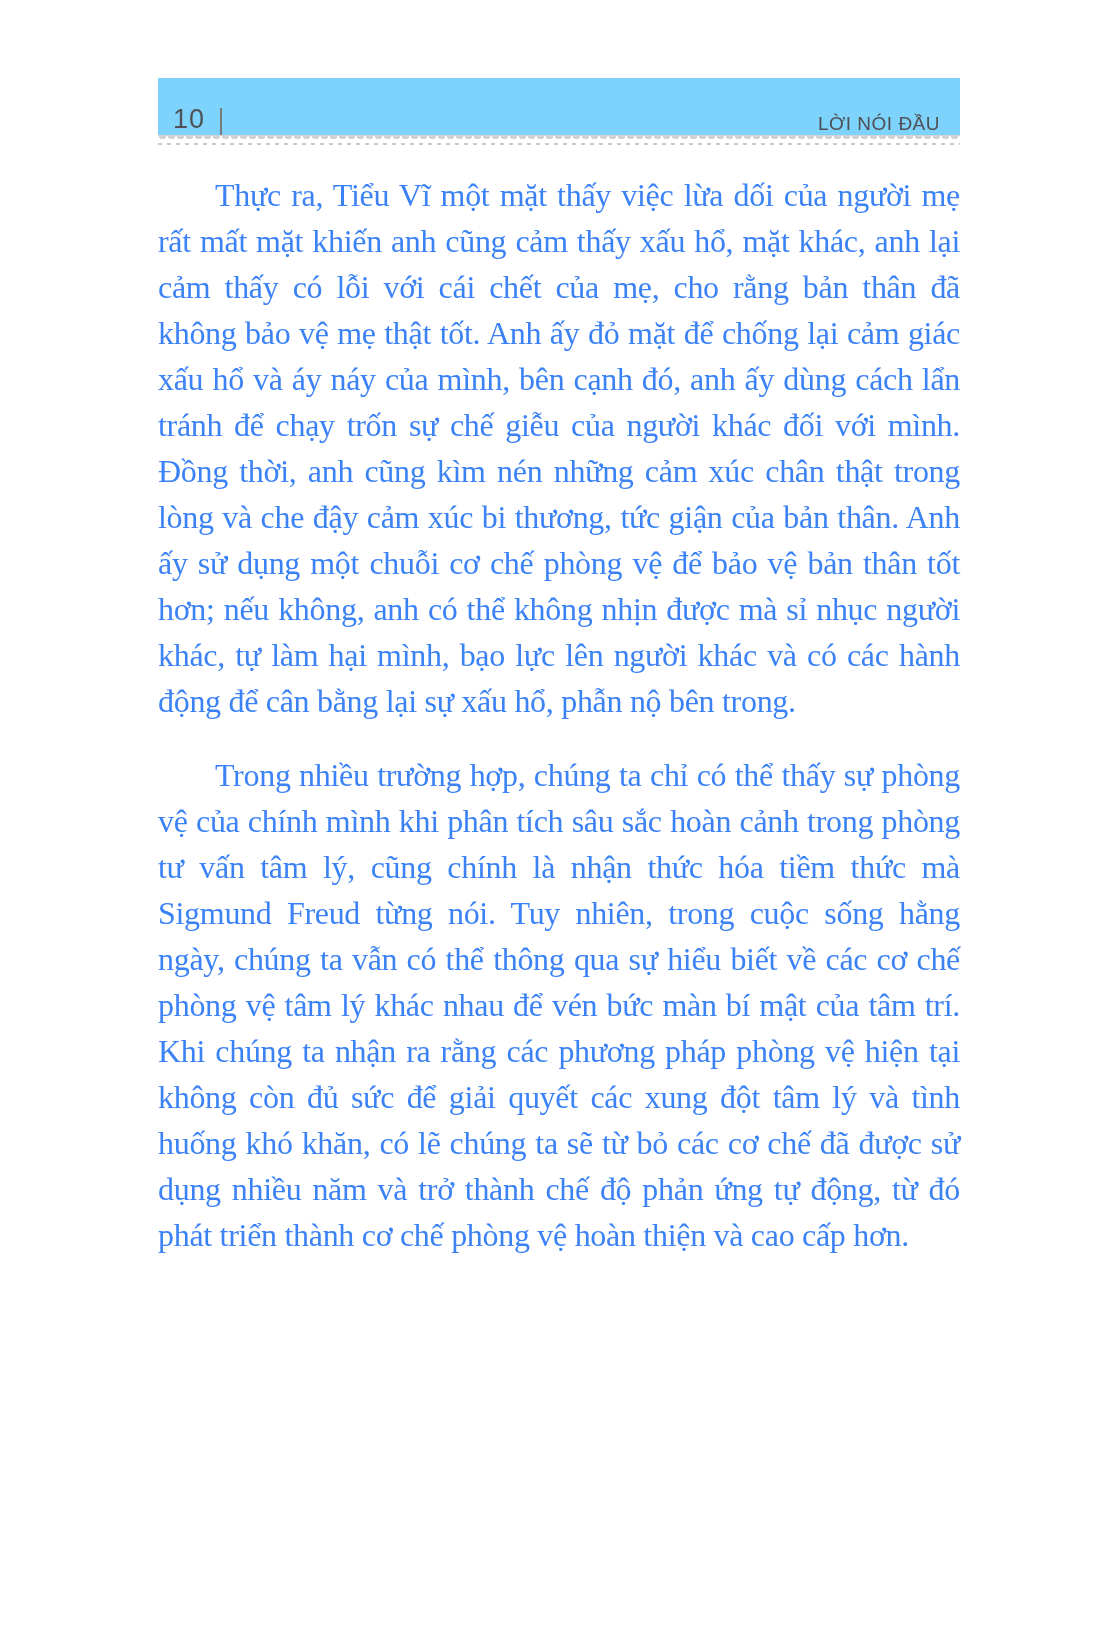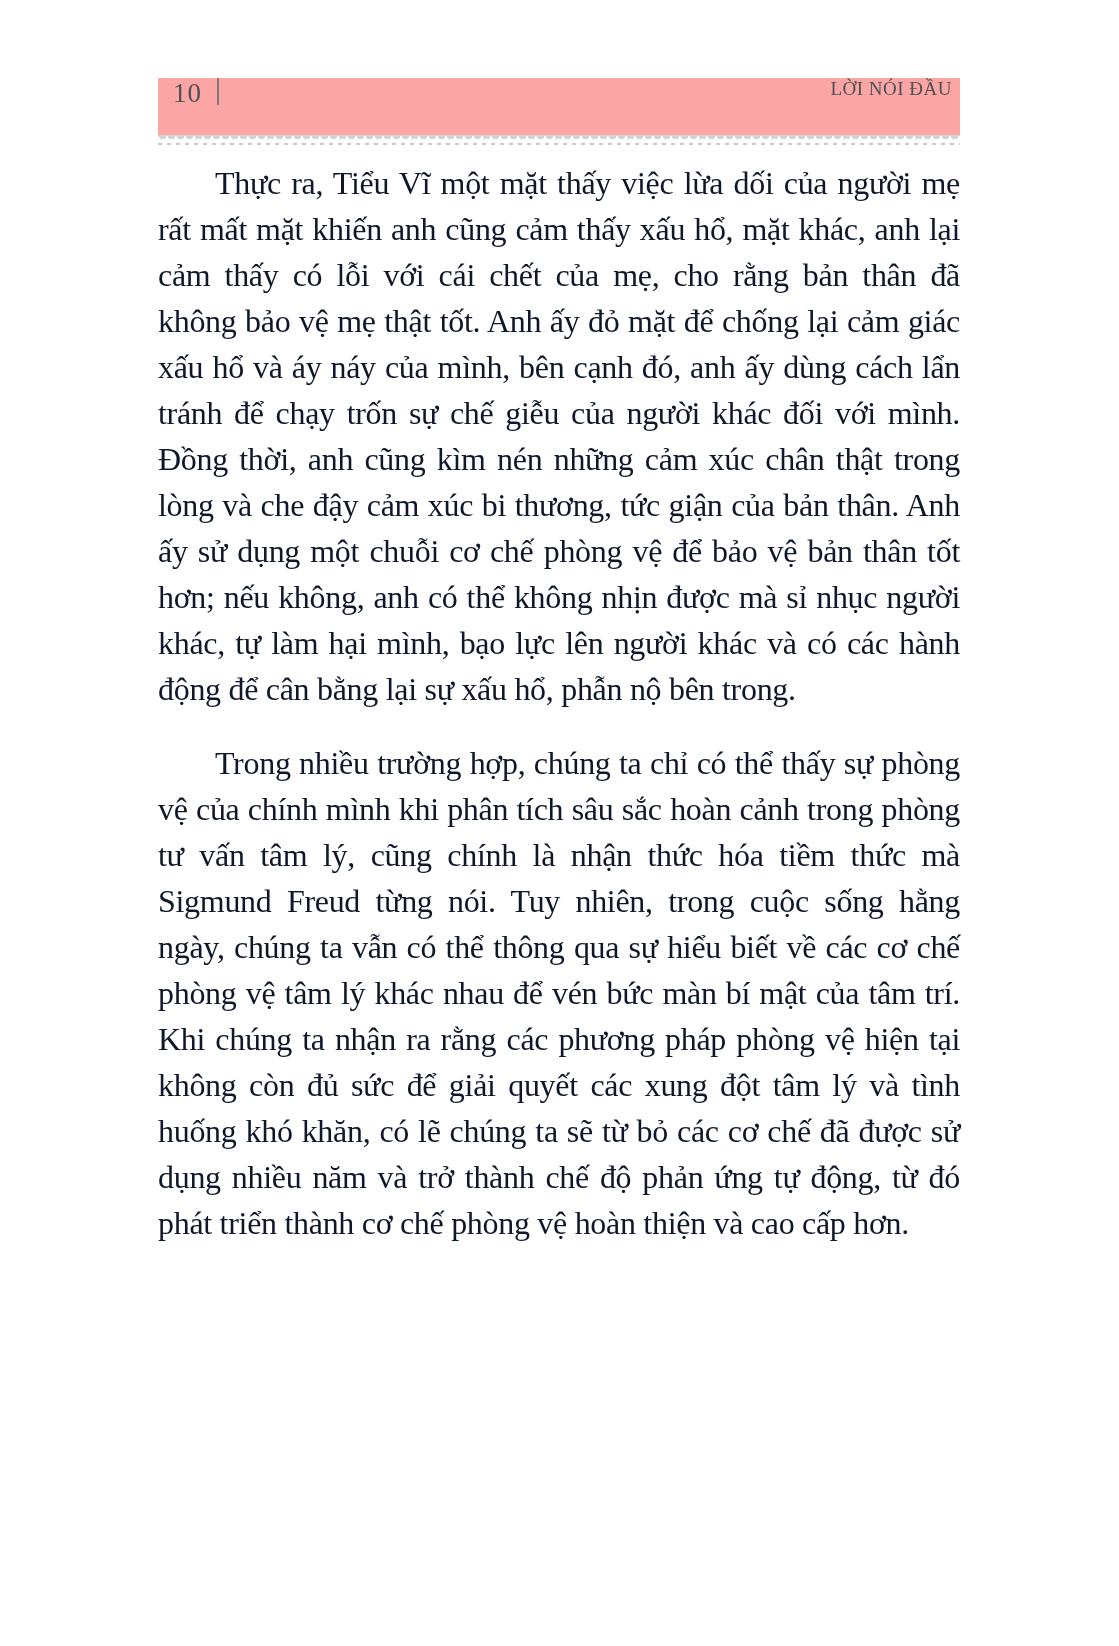--- a/index.html
+++ b/index.html
@@ -15,40 +15,40 @@
     overflow: hidden;
   }
 
   
   .header-bar {
     position: absolute;
     left: 158px;
     top: 78px;
     width: 802px;
     height: 57px;
-    background: #fca5a5;
+    background: #7dd3fc;
     display: flex;
-    align-items: flex-start;
-    font-family: Liberation Serif, serif;
+    align-items: flex-end;
+    font-family: Liberation Sans, sans-serif;
     color: #505156;
   }
   .page-num {
     margin-left: 15px;
     font-size: 27px;
     letter-spacing: 1px;
   }
   .header-sep {
     width: 2px;
     height: 27px;
     background: #797a7e;
     margin-left: 15px;
   }
   .chapter {
     margin-left: auto;
-    margin-right: 8px;
+    margin-right: 20px;
     font-size: 19px;
     letter-spacing: 0.5px;
     color: #4e4f53;
   }
   
   .header-teeth {
     position: absolute;
     left: 158px;
     top: 135px;
     width: 802px;
@@ -63,27 +63,27 @@
     top: 143px;
     width: 802px;
     height: 2px;
     background: repeating-linear-gradient(90deg, #c9c9cb 0 4px, rgba(201,201,203,0) 4px 9px);
   }
 
   
   .content {
     position: absolute;
     left: 158px;
-    top: 160px;
+    top: 172px;
     width: 802px;
     font-family: "Liberation Serif", "DejaVu Serif", serif;
     font-size: 32px;
     line-height: 46px;
     letter-spacing: -0.3px;
-    color: #0f172a;
+    color: #3b82f6;
     text-align: justify;
   }
   .content p {
     margin: 0 0 28px 0;
     text-indent: 57px;
   }
 </style>
 </head>
 <body>
 

